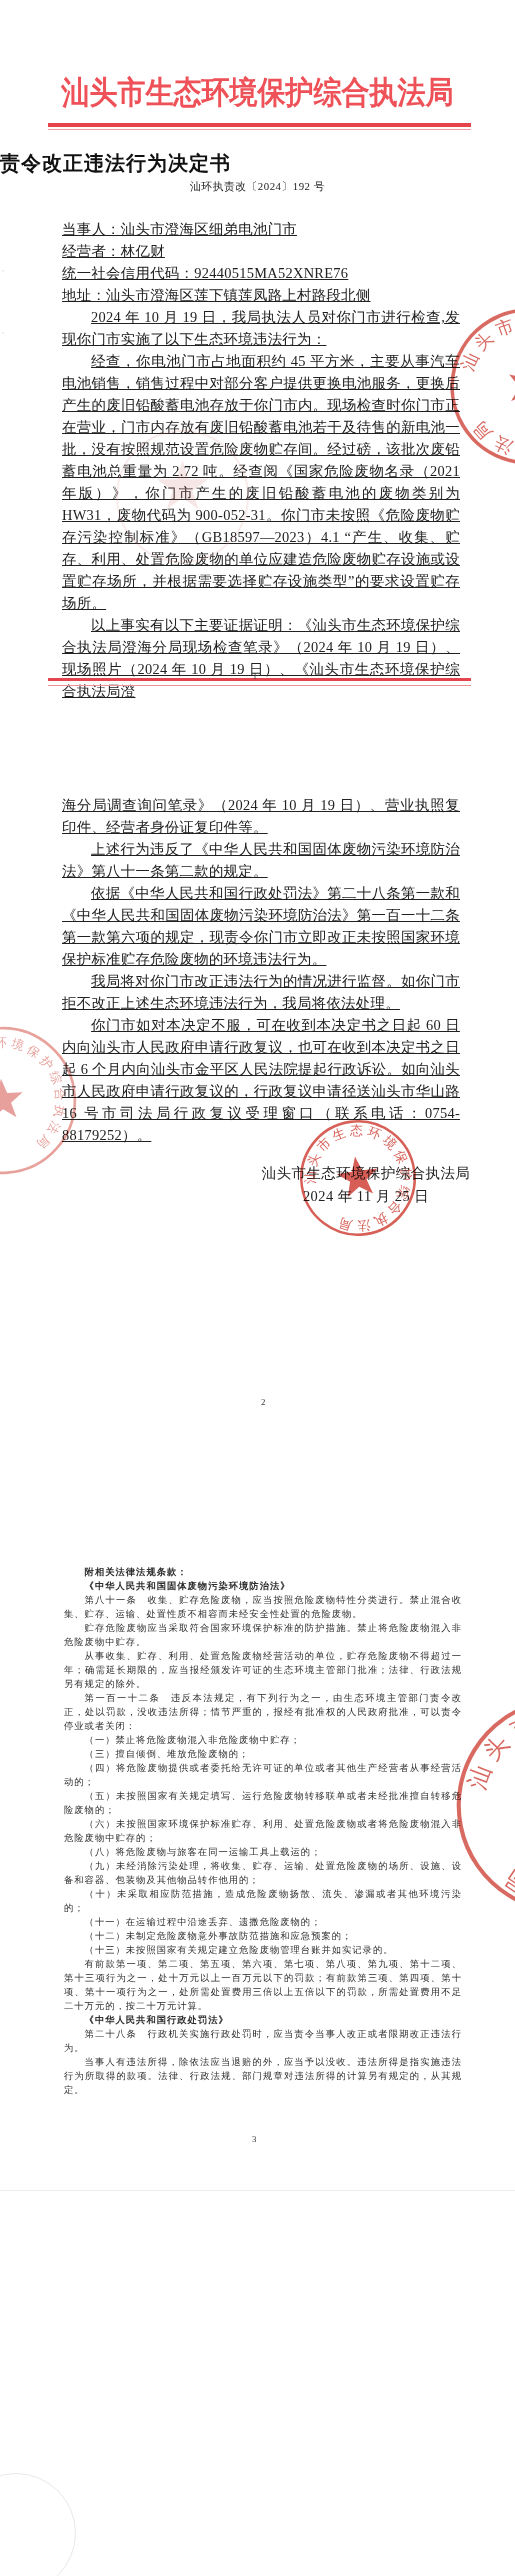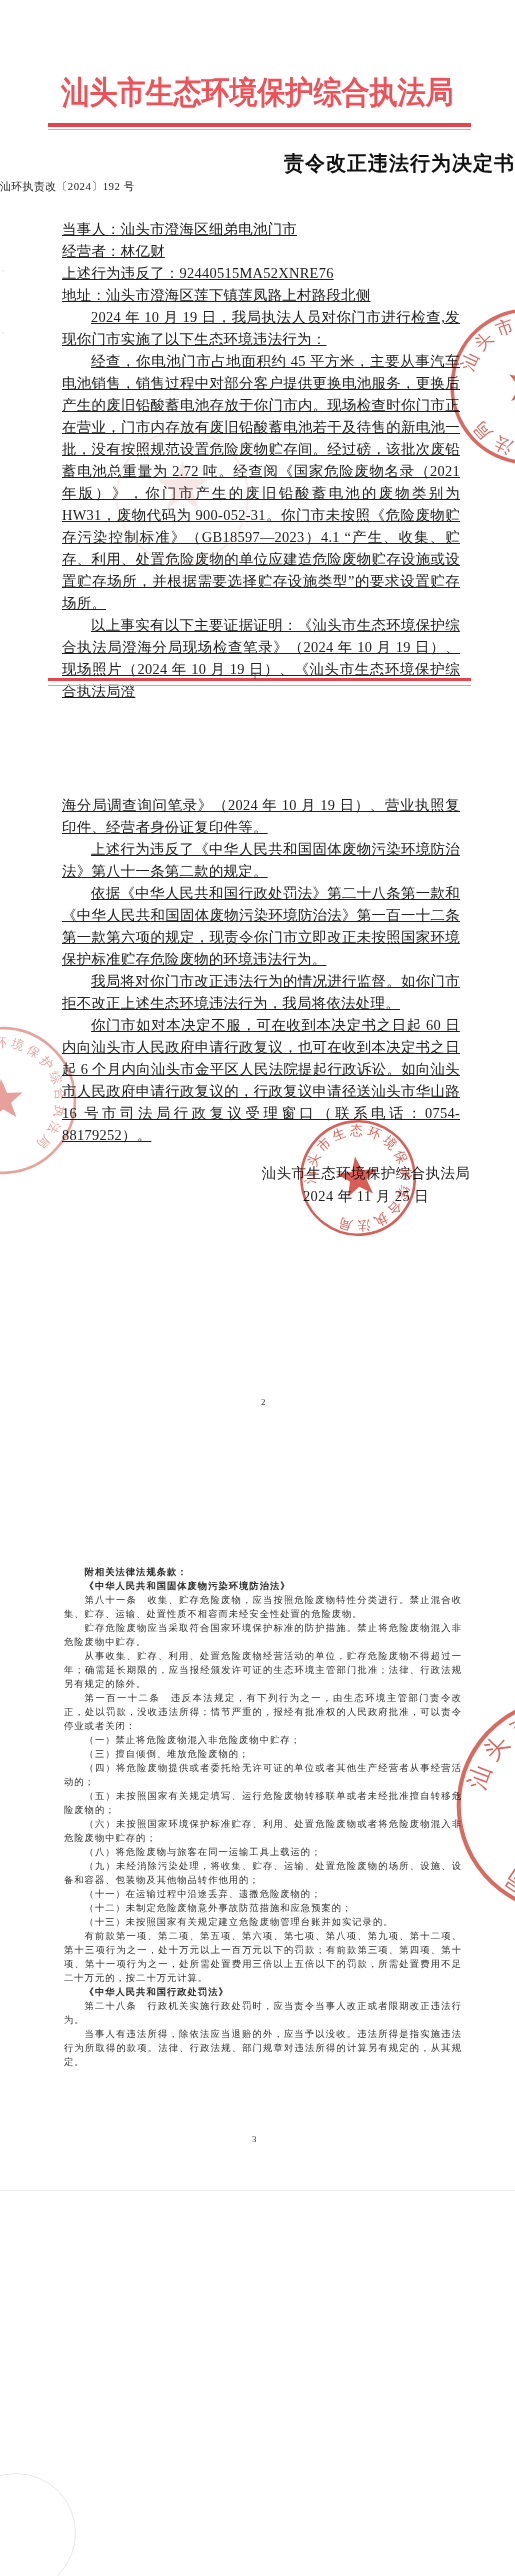--- a/index.html
+++ b/index.html
@@ -12,25 +12,25 @@
   
   .letterhead{
     position:absolute;top:72px;left:0;width:515px;text-align:center;
     font-size:28px;font-weight:900;color:#ee5157;letter-spacing:0px;
     transform:scaleY(1.12);transform-origin:top center;white-space:nowrap;
   }
   .rule-thick{position:absolute;top:123px;left:48px;width:423px;height:3.6px;background:#e6444c;}
   .rule-thin{position:absolute;top:129px;left:48px;width:423px;height:1px;background:#f09ba1;}
   
   .doc-title{
-    position:absolute;top:150px;left:0;width:515px;text-align:right;
+    position:absolute;top:150px;left:0;width:515px;text-align:left;
     font-size:20px;font-weight:bold;color:#111;letter-spacing:1px;white-space:nowrap;
   }
   .doc-number{
-    position:absolute;top:180px;left:0;width:515px;
+    position:absolute;top:180px;left:0;width:515px;text-align:center;
     font-size:10.8px;color:#222;letter-spacing:0.5px;white-space:nowrap;
   }
   
   .body-block{
     position:absolute;left:62px;width:398px;
     font-size:14.4px;line-height:22px;letter-spacing:0.3px;
     text-align:justify;color:#212121;
   }
   .body-block p{margin:0;text-indent:29px;text-decoration:underline;}
   .body-block p.no-indent{text-indent:0;}
@@ -88,21 +88,21 @@
   <div class="letterhead">汕头市生态环境保护综合执法局</div>
   <div class="rule-thick"></div>
   <div class="rule-thin"></div>
 
   <div class="doc-title">责令改正违法行为决定书</div>
   <div class="doc-number">汕环执责改〔2024〕192 号</div>
 
   <div class="body-block" id="page1-body">
     <p class="no-indent">当事人：汕头市澄海区细弟电池门市</p>
     <p class="no-indent">经营者：林亿财</p>
-    <p class="no-indent">上述行为违反了：92440515MA52XNRE76</p>
+    <p class="no-indent">统一社会信用代码：92440515MA52XNRE76</p>
     <p class="no-indent">地址：汕头市澄海区莲下镇莲凤路上村路段北侧</p>
     <p>2024 年 10 月 19 日，我局执法人员对你门市进行检查,发现你门市实施了以下生态环境违法行为：</p>
     <p>经查，你电池门市占地面积约 45 平方米，主要从事汽车电池销售，销售过程中对部分客户提供更换电池服务，更换后产生的废旧铅酸蓄电池存放于你门市内。现场检查时你门市正在营业，门市内存放有废旧铅酸蓄电池若干及待售的新电池一批，没有按照规范设置危险废物贮存间。经过磅，该批次废铅蓄电池总重量为 2.72 吨。经查阅《国家危险废物名录（2021 年版）》，你门市产生的废旧铅酸蓄电池的废物类别为 HW31，废物代码为 900-052-31。你门市未按照《危险废物贮存污染控制标准》（GB18597—2023）4.1 “产生、收集、贮存、利用、处置危险废物的单位应建造危险废物贮存设施或设置贮存场所，并根据需要选择贮存设施类型”的要求设置贮存场所。</p>
     <p>以上事实有以下主要证据证明：《汕头市生态环境保护综合执法局澄海分局现场检查笔录》（2024 年 10 月 19 日）、现场照片（2024 年 10 月 19 日）、《汕头市生态环境保护综合执法局澄</p>
   </div>
 
   <div class="ghost-seal">
     <div class="ghost-star">★</div>
   </div>
 
@@ -159,20 +159,21 @@
     <p>贮存危险废物应当采取符合国家环境保护标准的防护措施。禁止将危险废物混入非危险废物中贮存。</p>
     <p>从事收集、贮存、利用、处置危险废物经营活动的单位，贮存危险废物不得超过一年；确需延长期限的，应当报经颁发许可证的生态环境主管部门批准；法律、行政法规另有规定的除外。</p>
     <p>第一百一十二条　违反本法规定，有下列行为之一，由生态环境主管部门责令改正，处以罚款，没收违法所得；情节严重的，报经有批准权的人民政府批准，可以责令停业或者关闭：</p>
     <p>（一）禁止将危险废物混入非危险废物中贮存；</p>
     <p>（三）擅自倾倒、堆放危险废物的；</p>
     <p>（四）将危险废物提供或者委托给无许可证的单位或者其他生产经营者从事经营活动的；</p>
     <p>（五）未按照国家有关规定填写、运行危险废物转移联单或者未经批准擅自转移危险废物的；</p>
     <p>（六）未按照国家环境保护标准贮存、利用、处置危险废物或者将危险废物混入非危险废物中贮存的；</p>
     <p>（八）将危险废物与旅客在同一运输工具上载运的；</p>
     <p>（九）未经消除污染处理，将收集、贮存、运输、处置危险废物的场所、设施、设备和容器、包装物及其他物品转作他用的；</p>
+    <p>（十）未采取相应防范措施，造成危险废物扬散、流失、渗漏或者其他环境污染的；</p>
     <p>（十一）在运输过程中沿途丢弃、遗撒危险废物的；</p>
     <p>（十二）未制定危险废物意外事故防范措施和应急预案的；</p>
     <p>（十三）未按照国家有关规定建立危险废物管理台账并如实记录的。</p>
     <p>有前款第一项、第二项、第五项、第六项、第七项、第八项、第九项、第十二项、第十三项行为之一，处十万元以上一百万元以下的罚款；有前款第三项、第四项、第十项、第十一项行为之一，处所需处置费用三倍以上五倍以下的罚款，所需处置费用不足二十万元的，按二十万元计算。</p>
     <p class="bold">《中华人民共和国行政处罚法》</p>
     <p>第二十八条　行政机关实施行政处罚时，应当责令当事人改正或者限期改正违法行为。</p>
     <p>当事人有违法所得，除依法应当退赔的外，应当予以没收。违法所得是指实施违法行为所取得的款项。法律、行政法规、部门规章对违法所得的计算另有规定的，从其规定。</p>
   </div>
 
   <svg class="seal" id="seal-frag-right3" width="227" height="227" viewBox="-220 -220 440 440">

